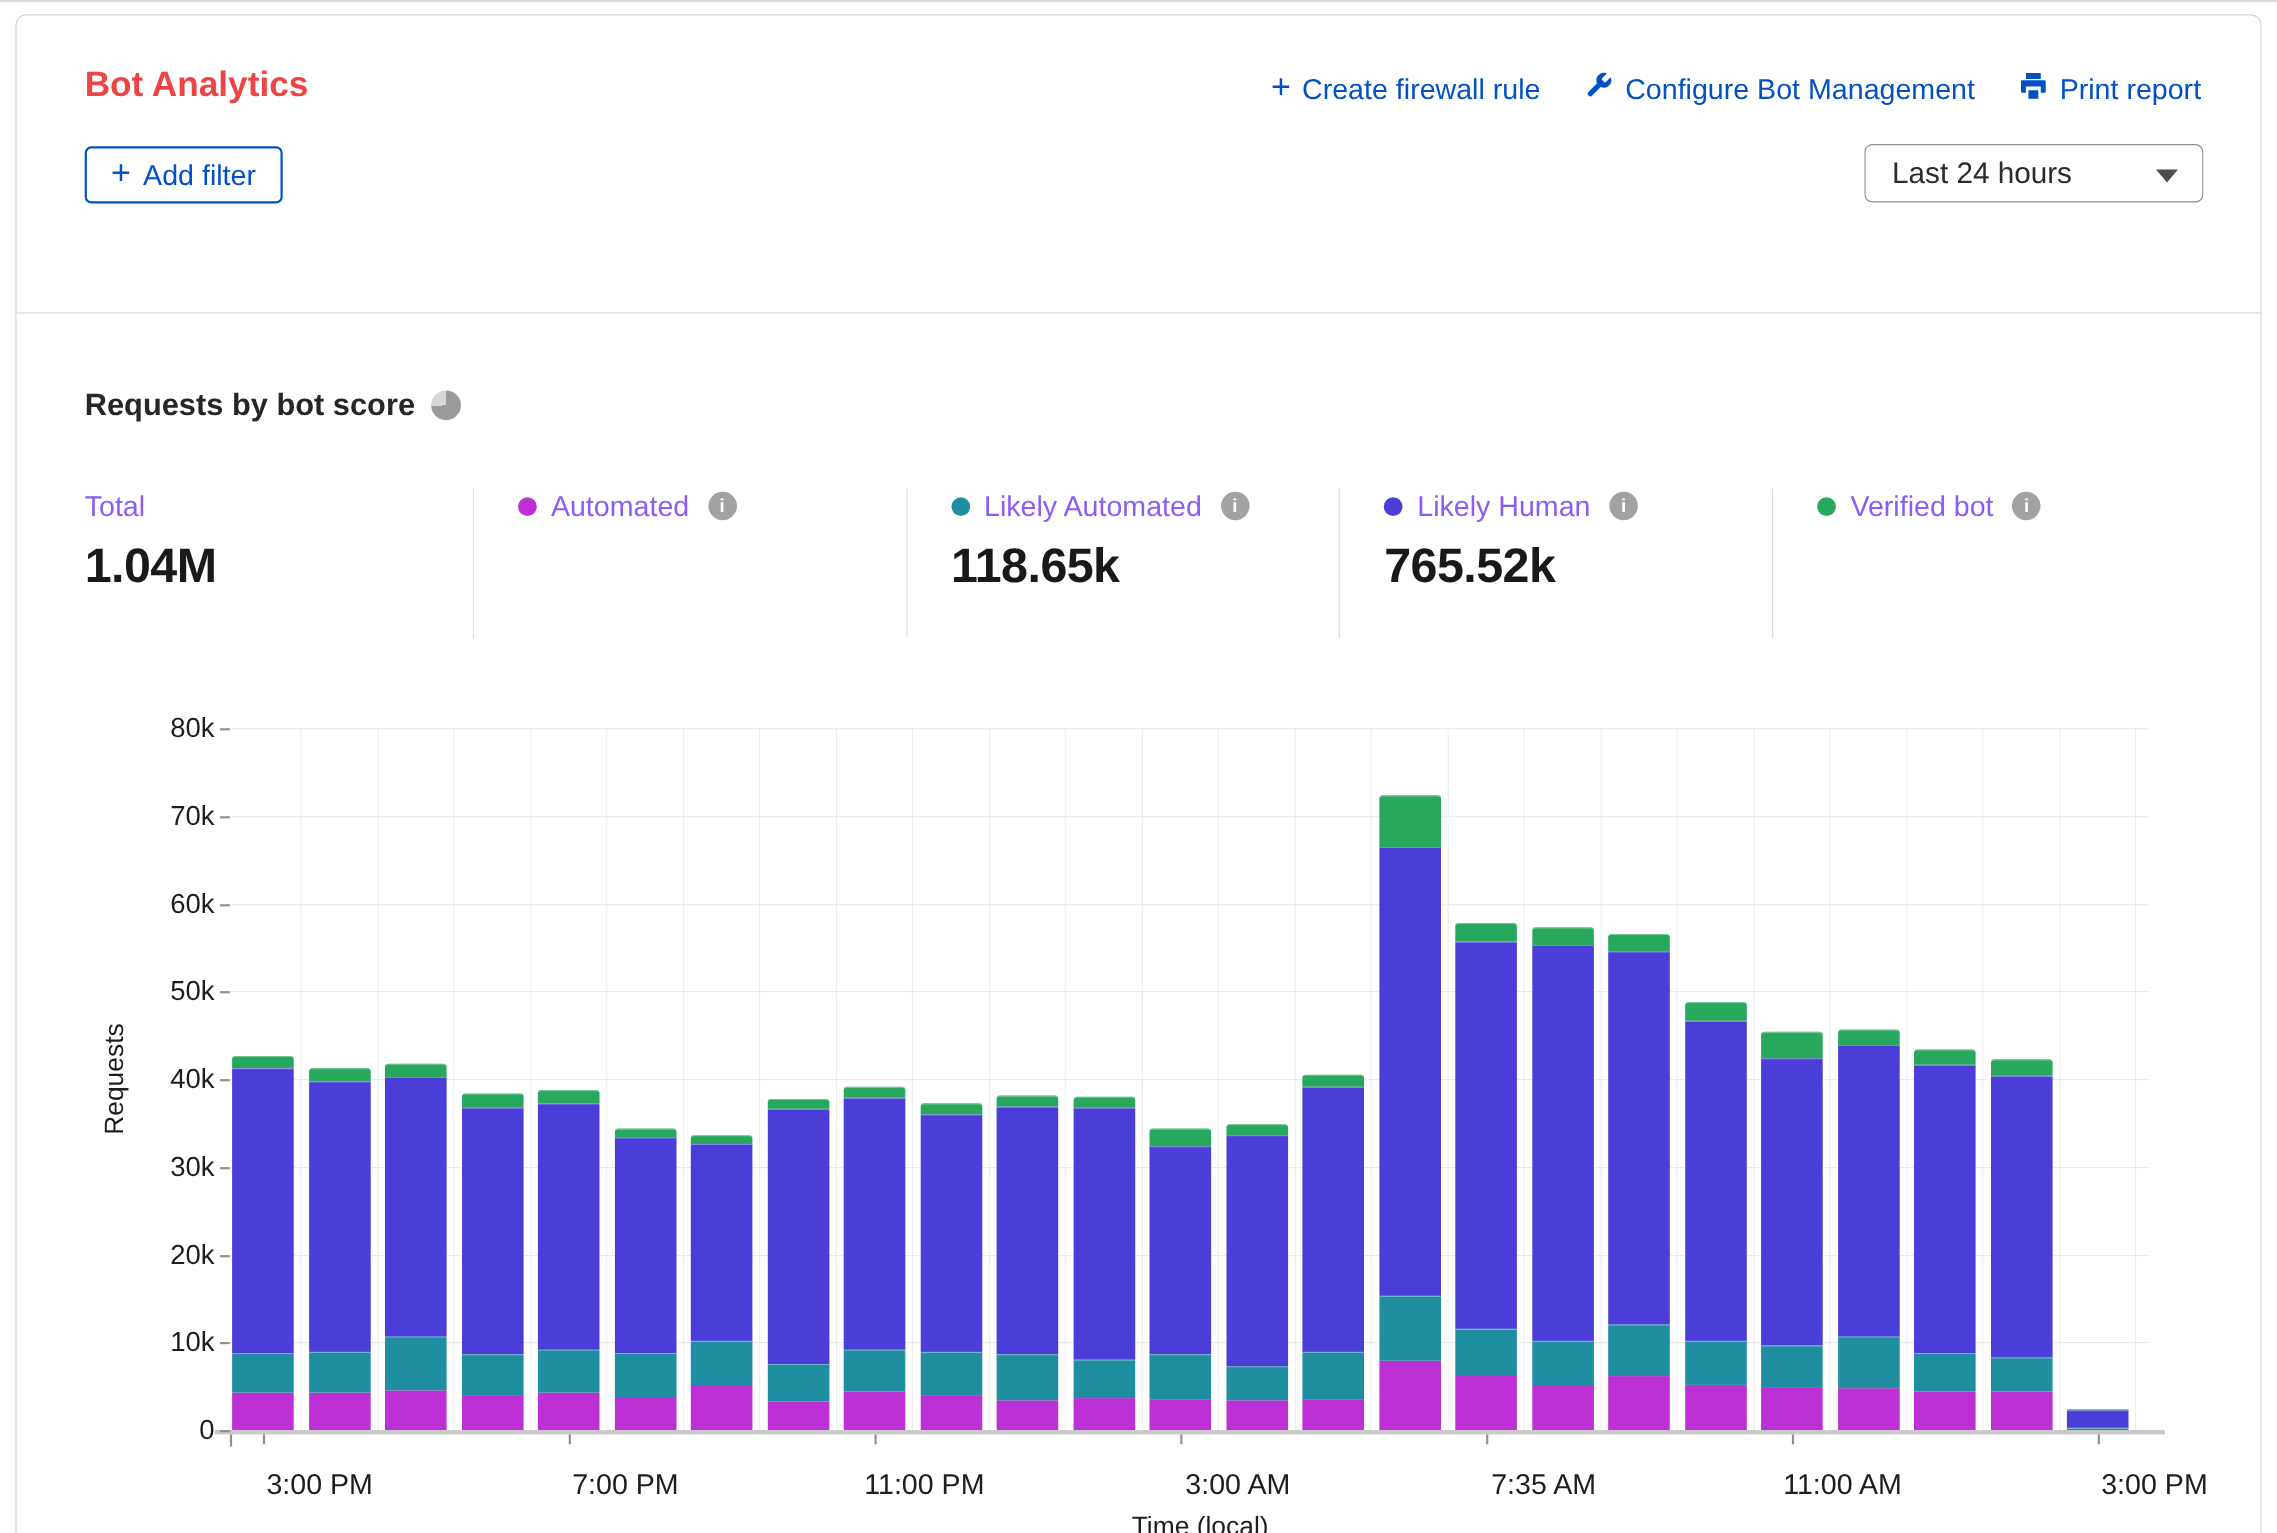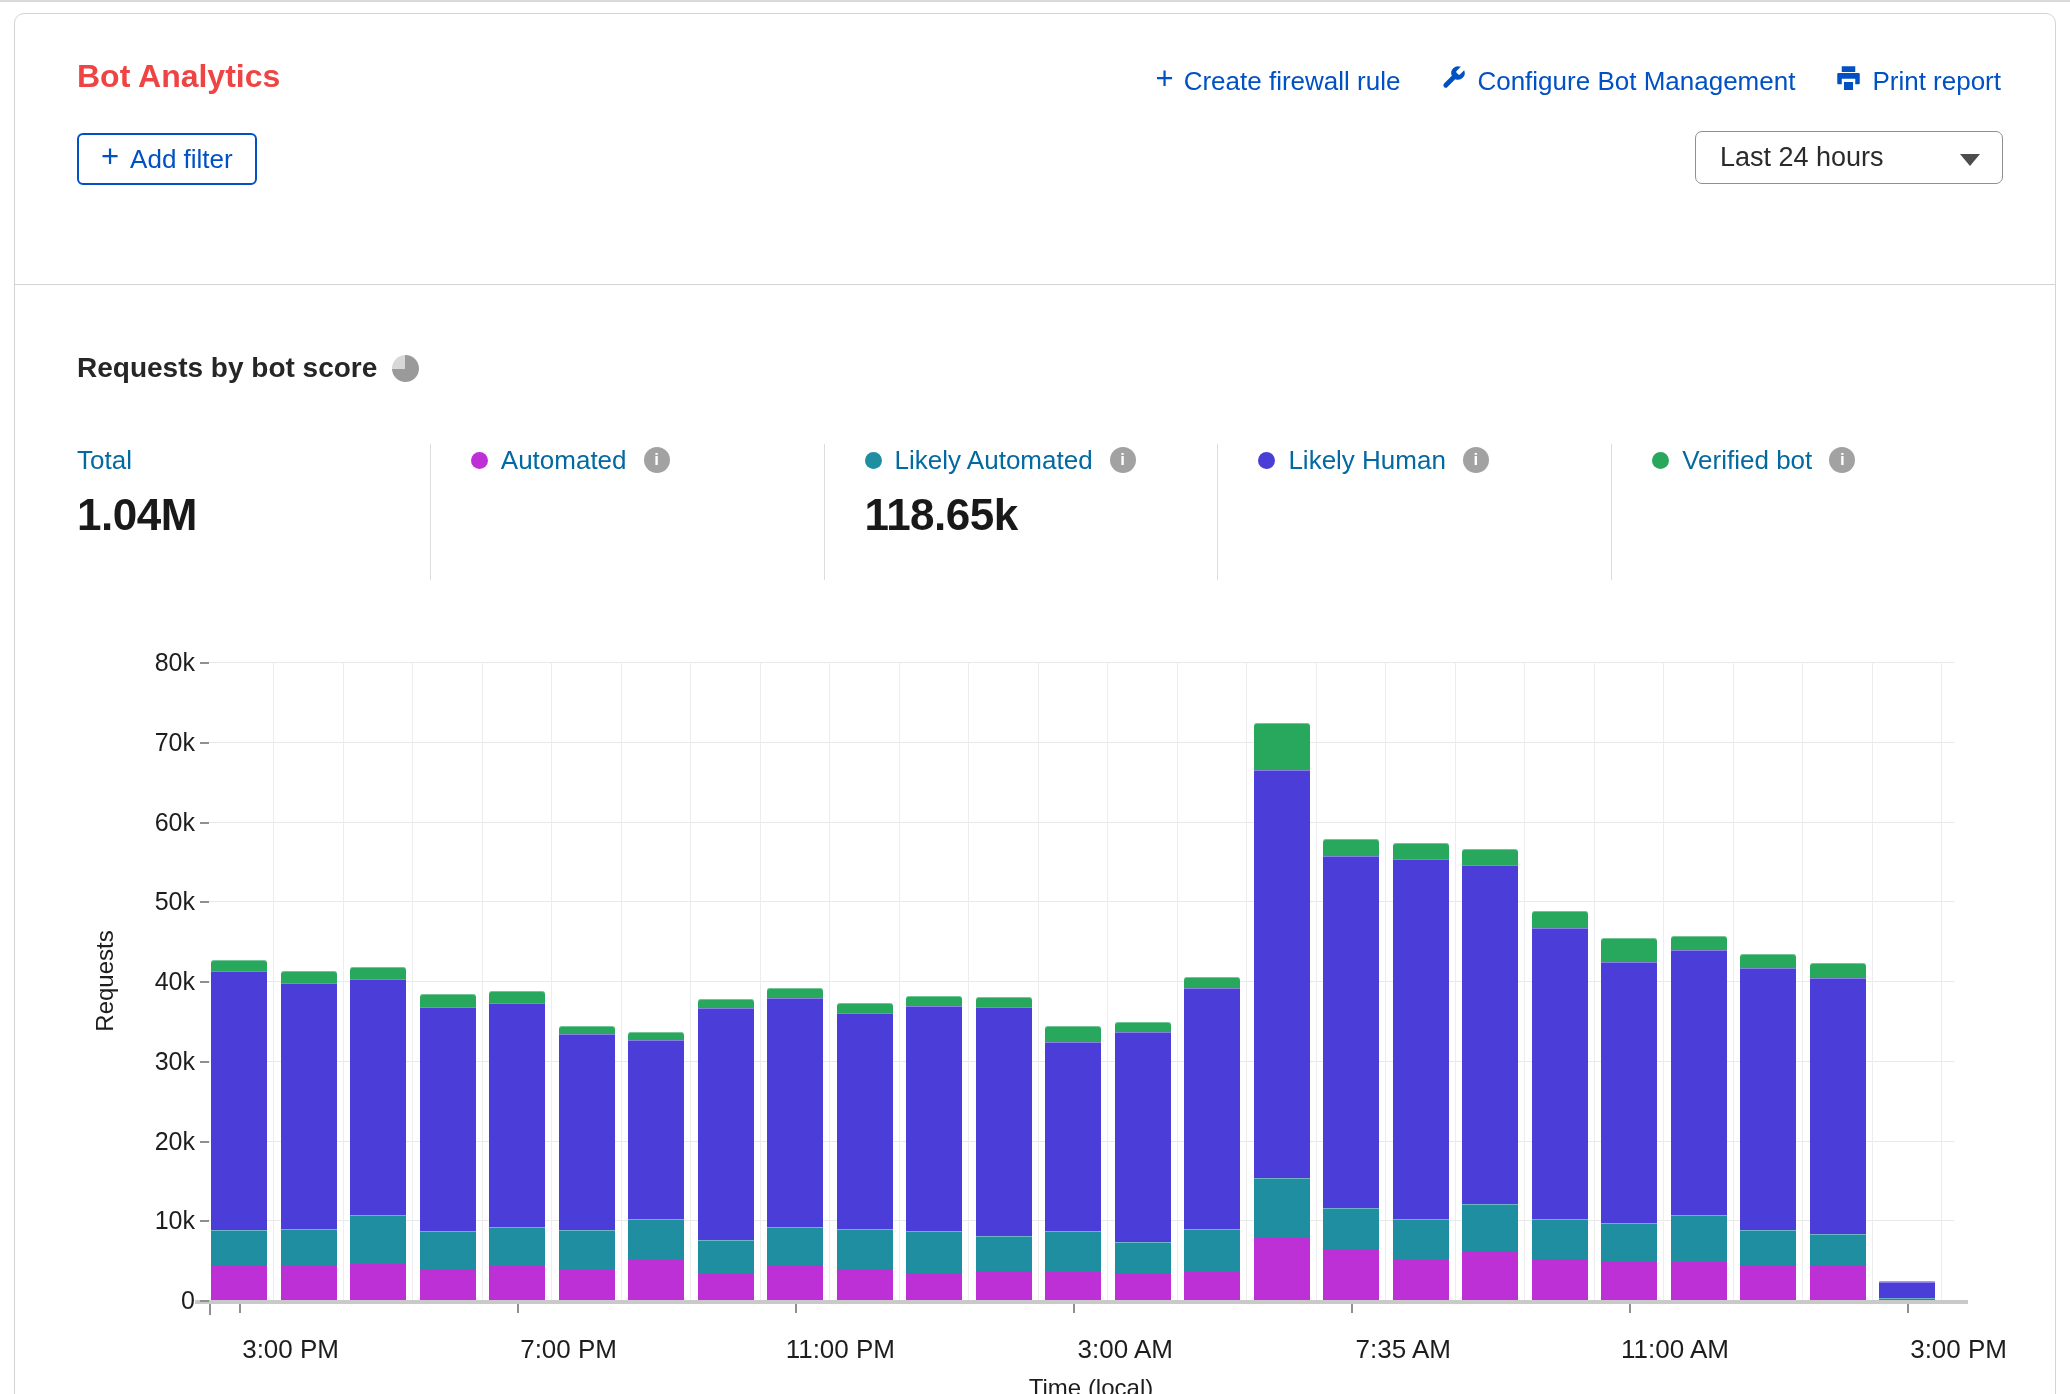--- a/index.html
+++ b/index.html
@@ -31,21 +31,21 @@
   
   .section-title { position:absolute; left:62px; top:338px; font-size:28px; font-weight:700;
     color:#262626; display:flex; align-items:center; gap:15px; }
   .pie-icon { width:27px; height:27px; border-radius:50%;
     background:conic-gradient(#9a9a9a 0deg 268deg, #d8d8d8 268deg 360deg); }
   .stats { position:absolute; left:62px; top:430px; right:50px; height:136px; display:flex; }
   .stat-col { height:100%; }
   .stat-col.total { width:364px; }
   .stat-col.item { width:405px; border-left:1px solid #dcdcdc; padding-left:40px; }
   .stat-label-row { display:flex; align-items:center; gap:13px; height:32px; }
-  .stat-label { font-size:26px; color:#0369a1; }
+  .stat-label { font-size:26px; color:#8b5cf6; }
   .stat-dot { width:17px; height:17px; border-radius:50%; background:#999; }
   .info-icon { width:26px; height:26px; border-radius:50%; background:#a2a2a2; color:#fff;
     font-size:17px; font-weight:700; display:inline-flex; align-items:center; justify-content:center;
     margin-left:4px; cursor:pointer; }
   .stat-value { margin-top:14px; font-size:44px; font-weight:700; color:#191919; letter-spacing:-0.5px; }
 
   
   .chart { position:absolute; left:0; top:648px; width:100%; height:780px; }
   .chart-plot { position:absolute; left:194px; top:0; width:1745px; height:638px; }
   .grid-h { position:absolute; left:0; width:100%; height:1px; background:#e9e9e9; }
@@ -134,20 +134,21 @@
         <span class="info-icon">i</span>
       </div>
       <div class="stat-value">118.65k</div>
     </div>
     <div class="stat-col item">
       <div class="stat-label-row">
         <span class="stat-dot" style="background: rgb(74, 61, 216);"></span>
         <span class="stat-label">Likely Human</span>
         <span class="info-icon">i</span>
       </div>
+      <div class="stat-value">765.52k</div>
     </div>
     <div class="stat-col item">
       <div class="stat-label-row">
         <span class="stat-dot" style="background: rgb(39, 168, 93);"></span>
         <span class="stat-label">Verified bot</span>
         <span class="info-icon">i</span>
       </div>
     </div>
   </div>
 

